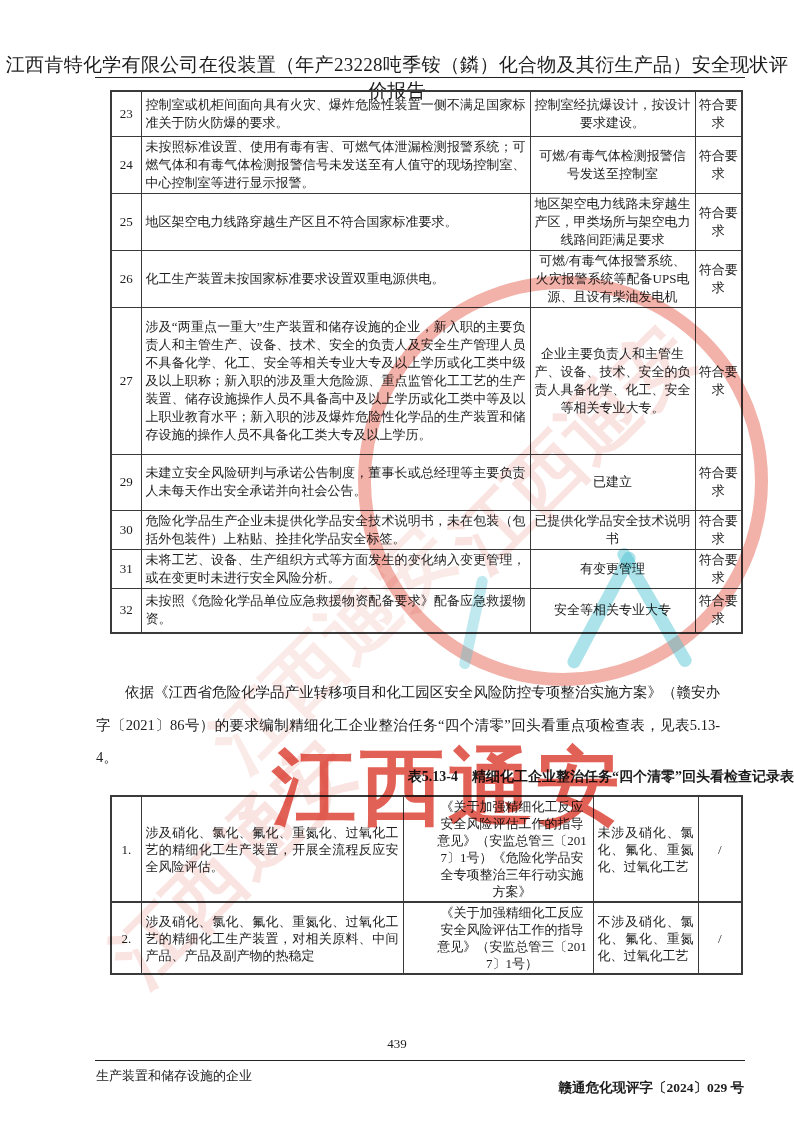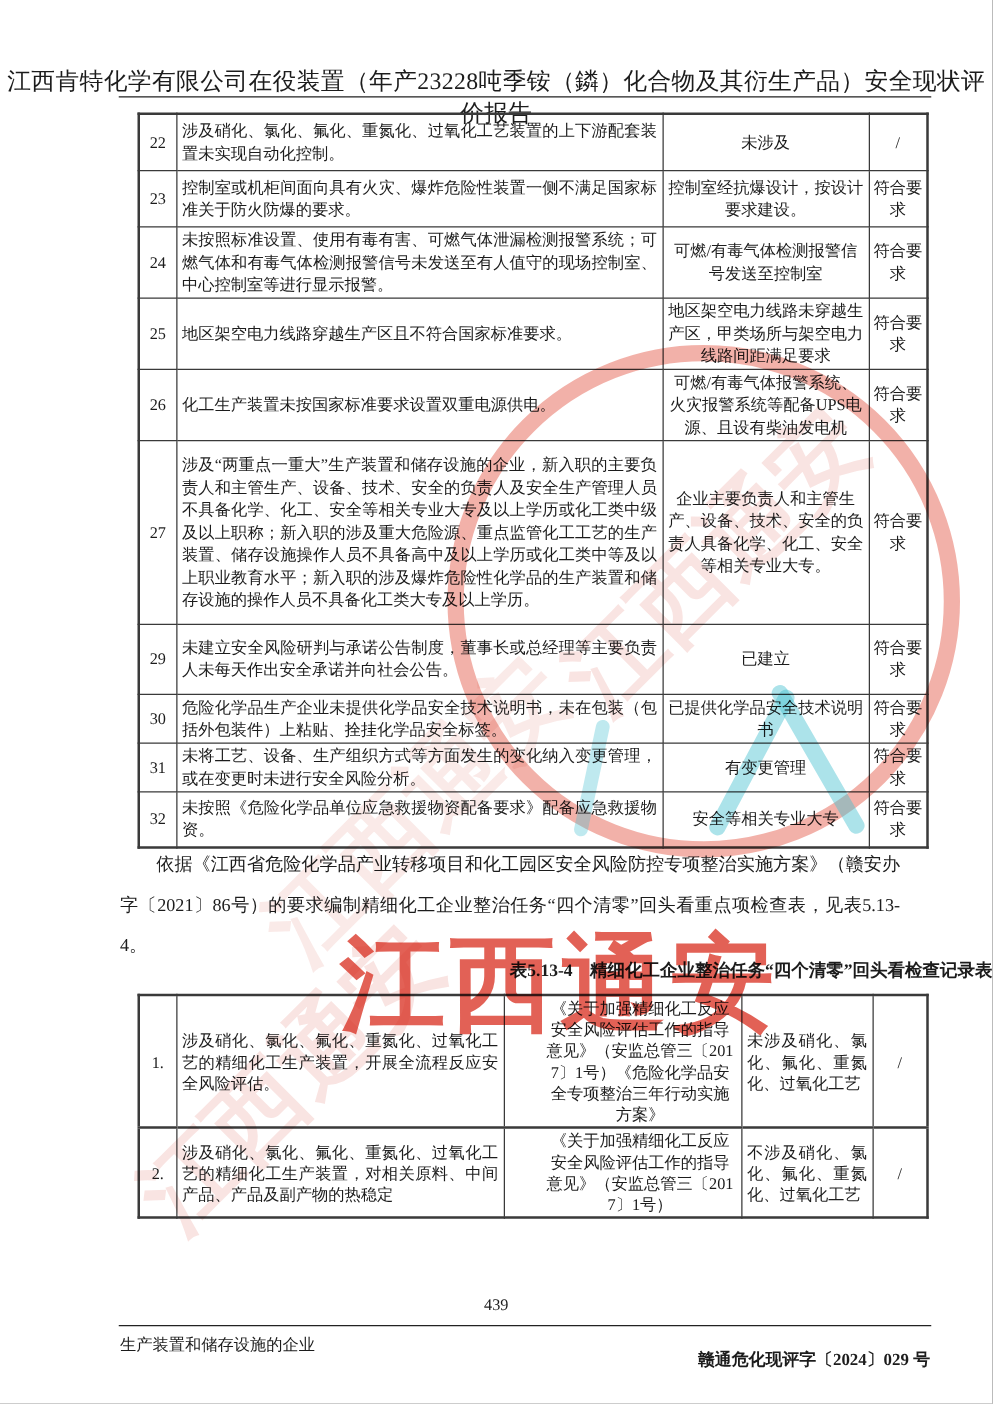--- a/index.html
+++ b/index.html
@@ -76,26 +76,20 @@
   <div class="header-rule"></div>
 
   <table class="t1">
     <colgroup>
         <col style="width:30px">
         <col style="width:389px">
         <col style="width:165px">
         <col style="width:47px">
       </colgroup>
     <tbody>
-        <tr style="height:45px">
-      <td class="cell-no">22</td>
-      <td class="cell-content">涉及硝化、氯化、氟化、重氮化、过氧化工艺装置的上下游配套装置未实现自动化控制。</td>
-      <td class="cell-status">未涉及</td>
-      <td class="cell-result">/</td>
-    </tr>
     <tr style="height:45px">
       <td class="cell-no">23</td>
       <td class="cell-content">控制室或机柜间面向具有火灾、爆炸危险性装置一侧不满足国家标准关于防火防爆的要求。</td>
       <td class="cell-status">控制室经抗爆设计，按设计要求建设。</td>
       <td class="cell-result">符合要求</td>
     </tr>
     <tr style="height:55px">
       <td class="cell-no">24</td>
       <td class="cell-content">未按照标准设置、使用有毒有害、可燃气体泄漏检测报警系统；可燃气体和有毒气体检测报警信号未发送至有人值守的现场控制室、中心控制室等进行显示报警。</td>
       <td class="cell-status">可燃/有毒气体检测报警信号发送至控制室</td>

